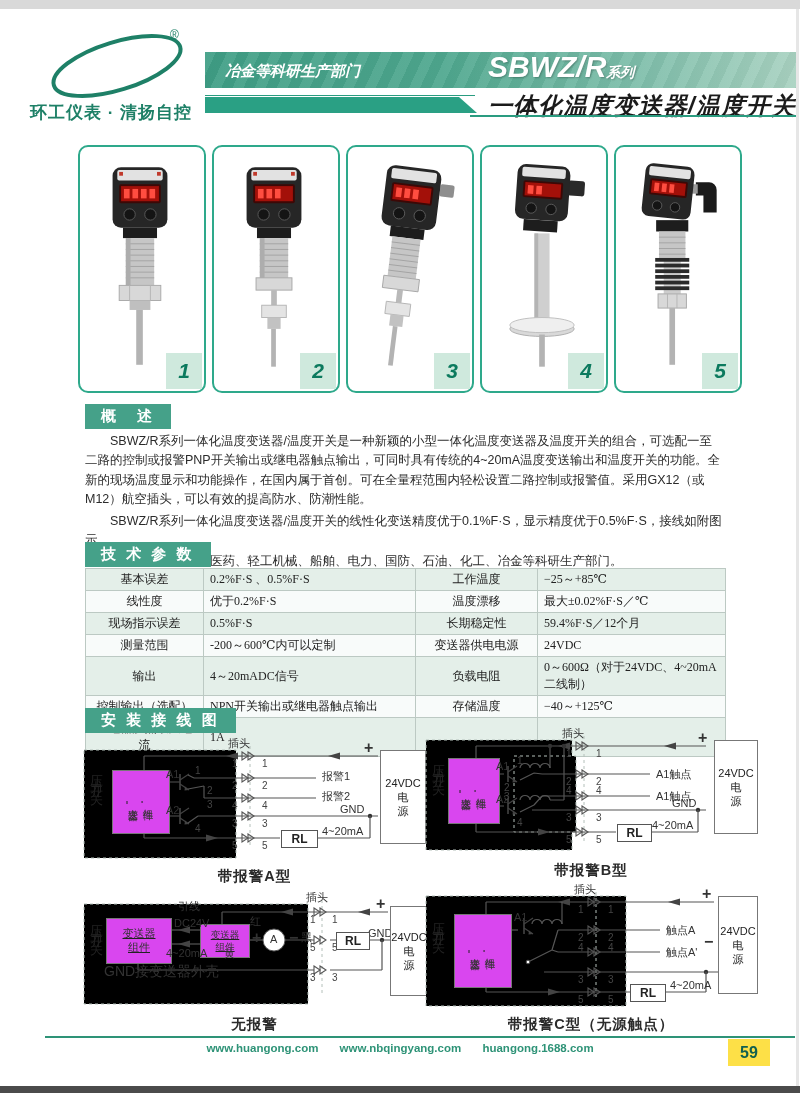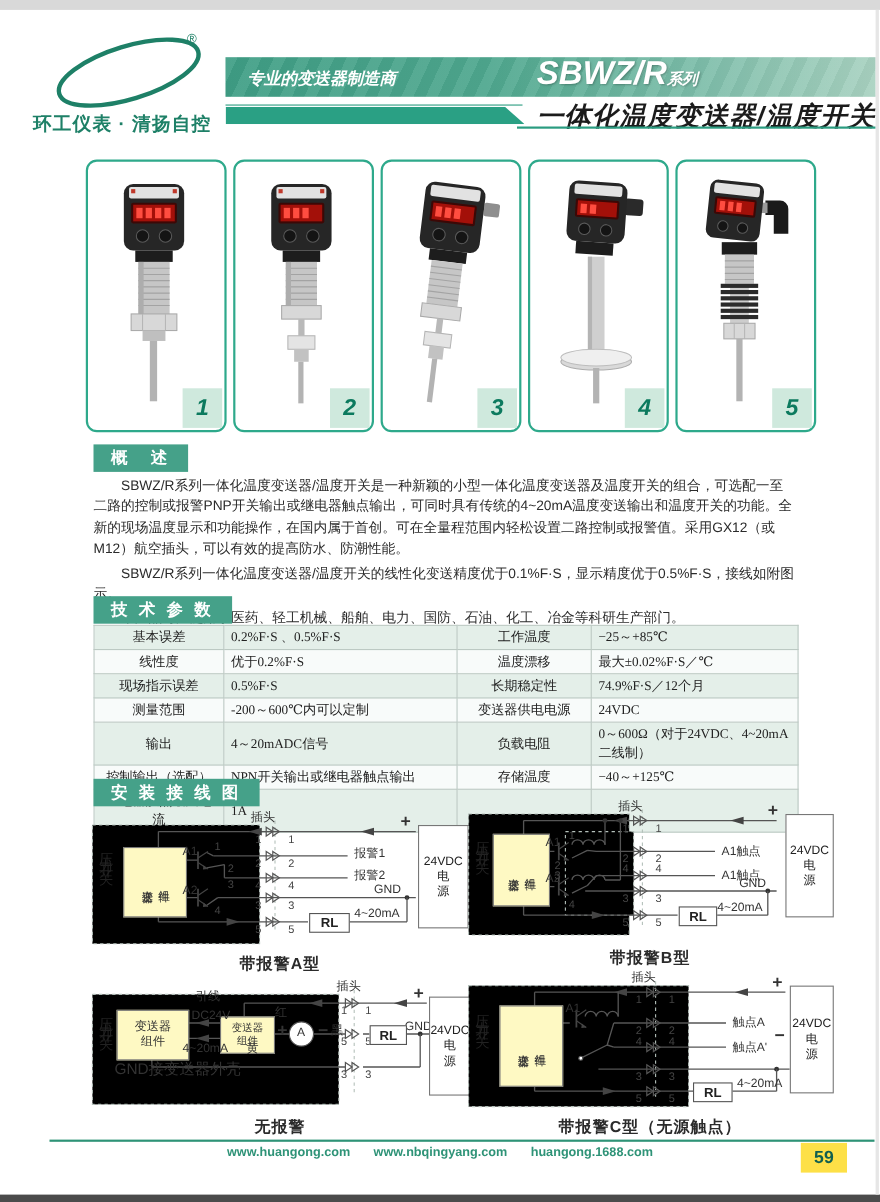--- a/index.html
+++ b/index.html
@@ -46,21 +46,21 @@
   .spec tr:nth-child(odd){background:#e4efe9;}
   .spec tr:nth-child(even){background:#f8fbfa;}
   .spec td.lab{text-align:center;}
   .spec td.val{font-family:"Liberation Serif","DejaVu Serif",serif;}
   
   .diag{position:absolute;}
   .dl{position:absolute;font-size:11px;color:#333;white-space:nowrap;line-height:1;}
   .pin{position:absolute;font-size:10px;color:#444;line-height:1;}
   .big{font-size:16px;font-weight:bold;}
   .vlab{position:absolute;writing-mode:vertical-rl;text-orientation:upright;font-size:13px;color:#222;letter-spacing:6px;line-height:1;}
-  .tbox{position:absolute;border:1.5px solid #777;background:#fef9c3;display:flex;align-items:center;justify-content:center;gap:3px;}
+  .tbox{position:absolute;border:1.5px solid #777;background:#d946ef;display:flex;align-items:center;justify-content:center;gap:3px;text-decoration:underline;}
   .vt{writing-mode:vertical-rl;text-orientation:upright;font-size:10.5px;color:#333;line-height:1.15;letter-spacing:1px;}
   .ht{font-size:11px;color:#333;text-align:center;line-height:1.25;}
   .psu{position:absolute;border:1.5px solid #777;background:#fff;display:flex;flex-direction:column;
        align-items:center;justify-content:center;font-size:11px;color:#222;gap:3px;line-height:1;}
   .rlbox{position:absolute;border:1.5px solid #555;background:#fff;font-size:12px;font-weight:bold;
          display:flex;align-items:center;justify-content:center;color:#222;}
   .dcap{position:absolute;bottom:0;width:100%;text-align:center;font-size:14.5px;font-weight:bold;color:#2b2b2b;letter-spacing:1px;}
   svg.wires{position:absolute;left:0;top:0;}
   svg.wires line,svg.wires path{stroke:#555;stroke-width:1.2;fill:none;}
   svg.wires .dash{stroke:#b4c0ba;stroke-dasharray:3,3;stroke-width:1;}
@@ -96,21 +96,21 @@
 <div id="page">
   <div class="abs edge-top"></div>
 
   <svg class="abs logo-ellipse" width="158" height="76">
     <ellipse cx="79" cy="40" rx="66" ry="24" transform="rotate(-17 79 40)" fill="none" stroke="#1e8067" stroke-width="4"></ellipse>
   </svg>
   <div class="abs logoreg">®</div>
   <div class="abs logosub">环工仪表 · 清扬自控</div>
 
   <div class="abs banner"></div>
-  <div class="abs tagline">专业的变送器制造商</div>
+  <div class="abs tagline">冶金等科研生产部门</div>
   <div class="abs series"><span>SBWZ/R</span><span class="series-suffix">系列</span></div>
   <div class="abs subbar-line-top"></div>
   <div class="abs subbar"></div>
   <div class="abs subtitle">一体化温度变送器/温度开关</div>
   <div class="abs subbar-line-bot"></div>
 
   <div class="abs cards">
 
     <div class="card">
       <svg class="devsvg" viewBox="0 0 110 225" width="104" height="214">
@@ -271,21 +271,21 @@
     <tr>
           <td class="lab">线性度</td>
           <td class="val">优于0.2%F·S</td>
           <td class="lab">温度漂移</td>
           <td class="val">最大±0.02%F·S／℃</td>
         </tr>
     <tr>
           <td class="lab">现场指示误差</td>
           <td class="val">0.5%F·S</td>
           <td class="lab">长期稳定性</td>
-          <td class="val">74.9%F·S／12个月</td>
+          <td class="val">59.4%F·S／12个月</td>
         </tr>
     <tr>
           <td class="lab">测量范围</td>
           <td class="val">-200～600℃内可以定制</td>
           <td class="lab">变送器供电电源</td>
           <td class="val">24VDC</td>
         </tr>
     <tr>
           <td class="lab">输出</td>
           <td class="val">4～20mADC信号</td>

